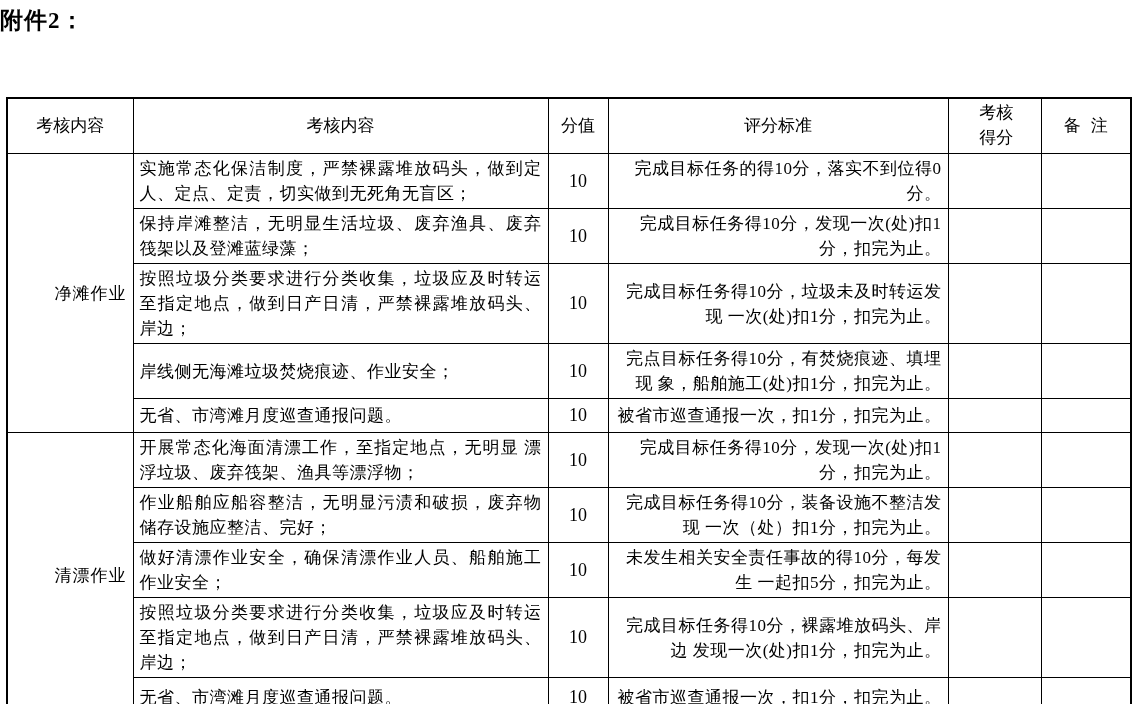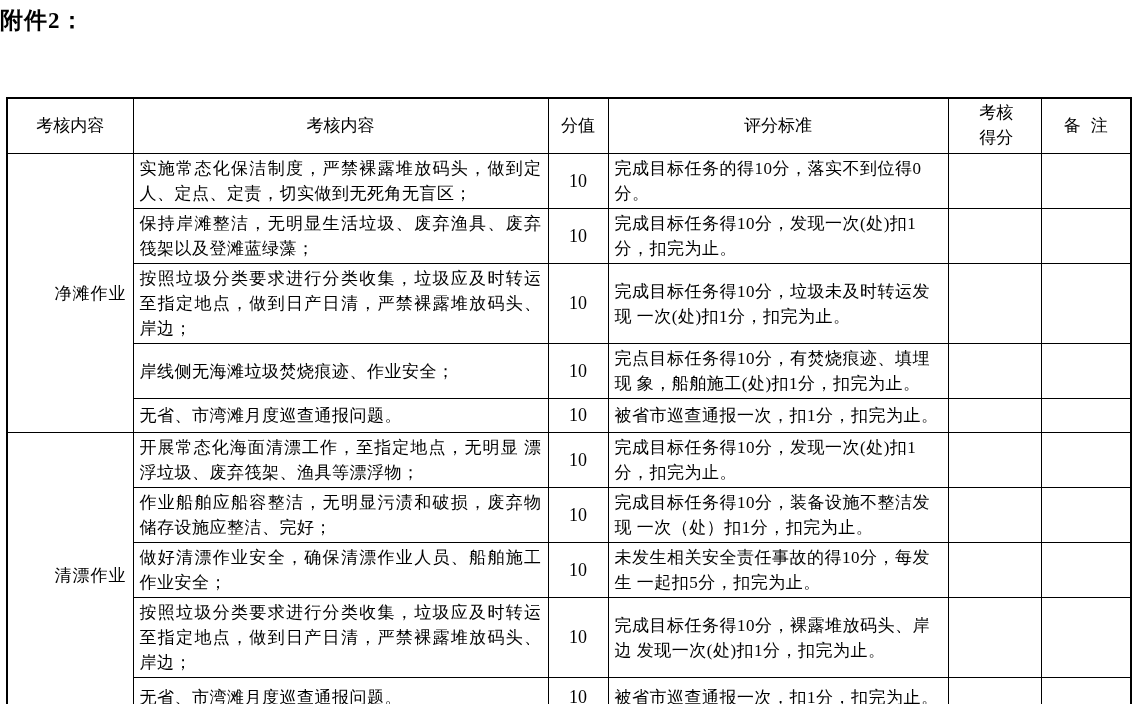--- a/index.html
+++ b/index.html
@@ -59,21 +59,21 @@
     text-align-last: left;
     letter-spacing: 0.5px;
     padding-left: 9px;
     padding-right: 7px;
   }
   .score-cell {
     text-align: center;
     font-size: 18px;
   }
   .criteria-cell {
-    text-align: left;
+    text-align: right;
     letter-spacing: 0.5px;
     padding-left: 9px;
     padding-right: 4px;
     margin-left: 7px;
   }
   tr.hH  { height: 49px; font-family: Liberation Mono, monospace; }
   tr.h55 { height: 55px; }
   tr.h51 { height: 51px; }
   tr.h78 { height: 78px; }
   tr.h47 { height: 47px; }

